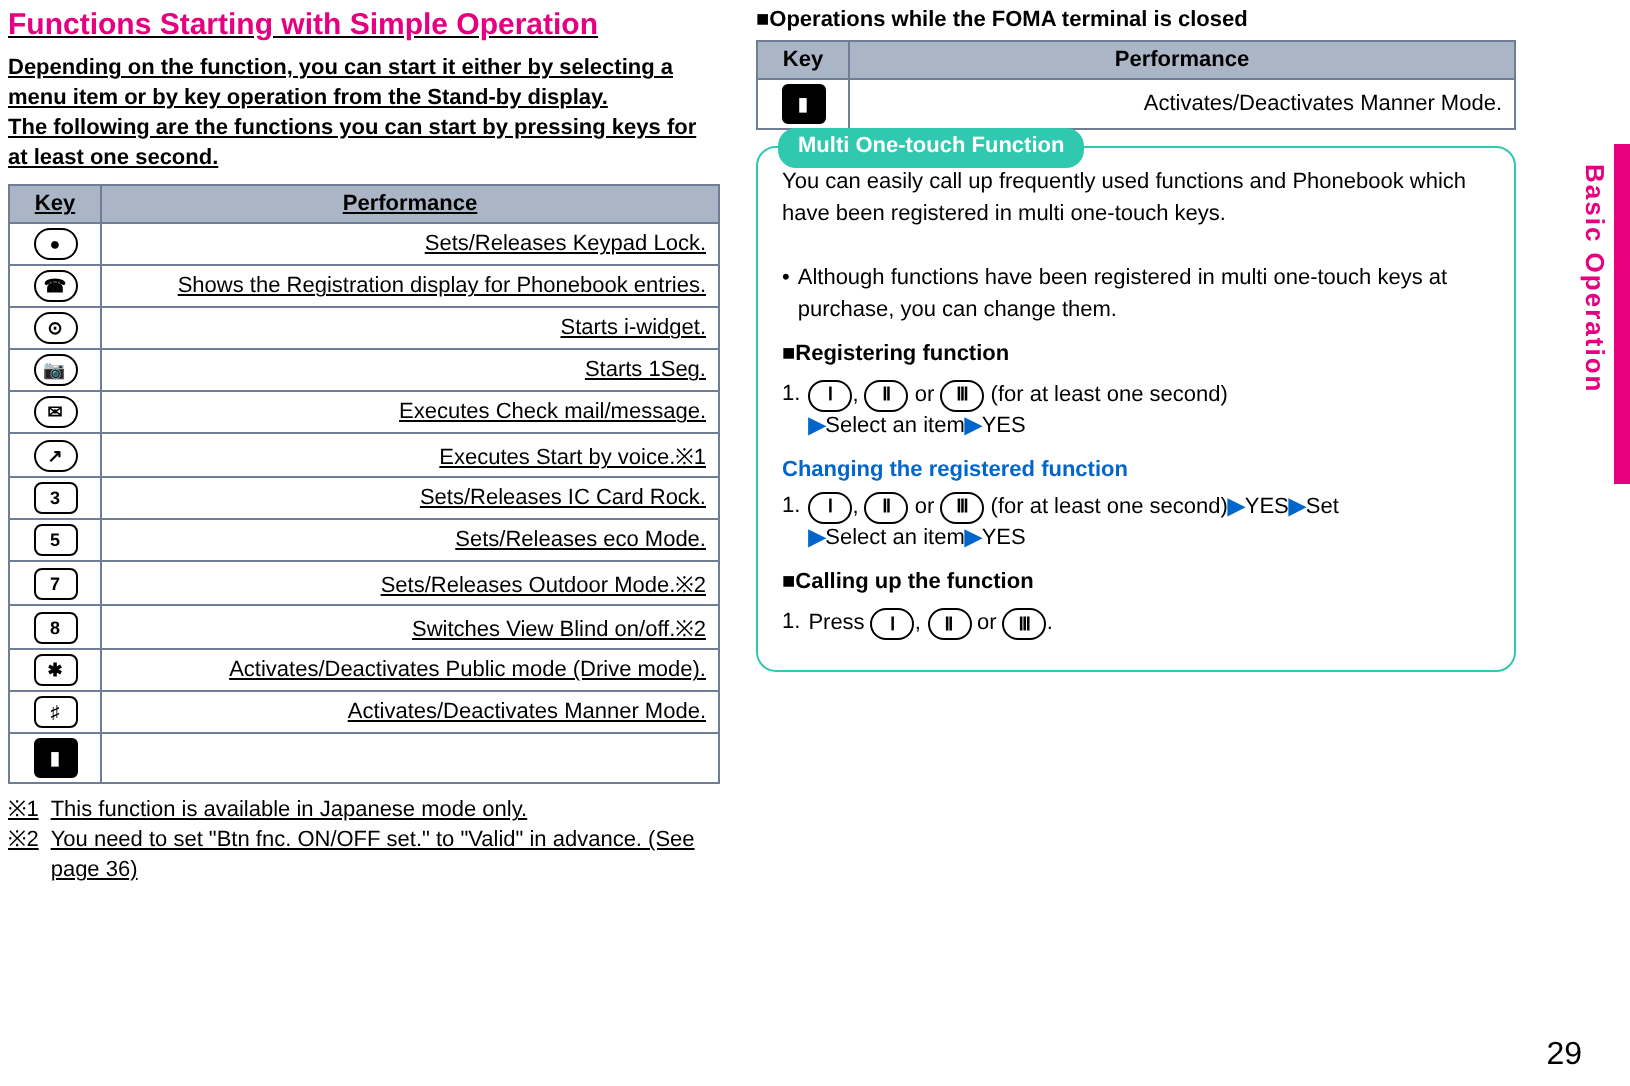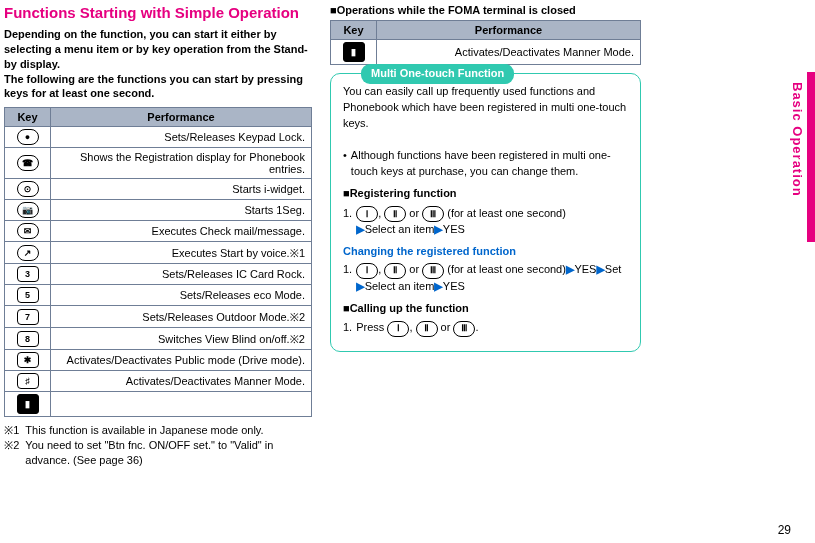--- a/index.html
+++ b/index.html
@@ -11,23 +11,24 @@
     height: 543px;
     position: relative;
     background: #fff;
   }
   .page {
     display: flex;
     gap: 18px;
     padding: 4px 20px 0 4px;
   }
   .col {
-    width: 308px;
-  }
-  .col-right { width: 311px; }
+    width: 356px;
+    text-decoration: underline;
+  }
+  .col-right { width: 380px; }
   h2.sec-title {
     color: #e60080;
     font-size: 15px;
     font-weight: bold;
     margin-bottom: 6px;
   }
   .intro {
     font-weight: bold;
     line-height: 1.35;
     margin-bottom: 6px;
@@ -96,21 +97,20 @@
   .callout-tab {
     position: absolute;
     top: -10px;
     left: 10px;
     background: #30c9b0;
     color: #fff;
     font-weight: bold;
     padding: 2px 10px;
     border-radius: 9px;
     font-size: 11px;
-    margin-left: 20px;
   }
   .callout ul { list-style: none; padding-left: 0; margin-top: 16px; }
   .callout ul li { display: flex; gap: 4px; }
   .callout ul li::before { content: "•"; }
   .bluehead { color: #0066cc; font-weight: bold; margin: 6px 0 2px 0; }
   .step { display: flex; gap: 4px; margin: 2px 0; }
   .step .num { }
   .arrow { color: #0066cc; font-weight: bold; }
   .side-tab {
     position: absolute;
@@ -134,21 +134,21 @@
     text-orientation: mixed;
     font-weight: bold;
     color: #e60080;
     font-size: 13px;
     letter-spacing: 1px;
   }
   .page-num {
     position: absolute;
     bottom: 6px;
     right: 24px;
-    font-size: 12px;
+    font-size: 16px;
   }
 </style>
 </head>
 <body>
 
 <div class="page">
 
   <div class="col">
     <h2 class="sec-title">Functions Starting with Simple Operation</h2>
     <p class="intro" style="white-space:pre-line">Depending on the function, you can start it either by selecting a menu item or by key operation from the Stand-by display.

